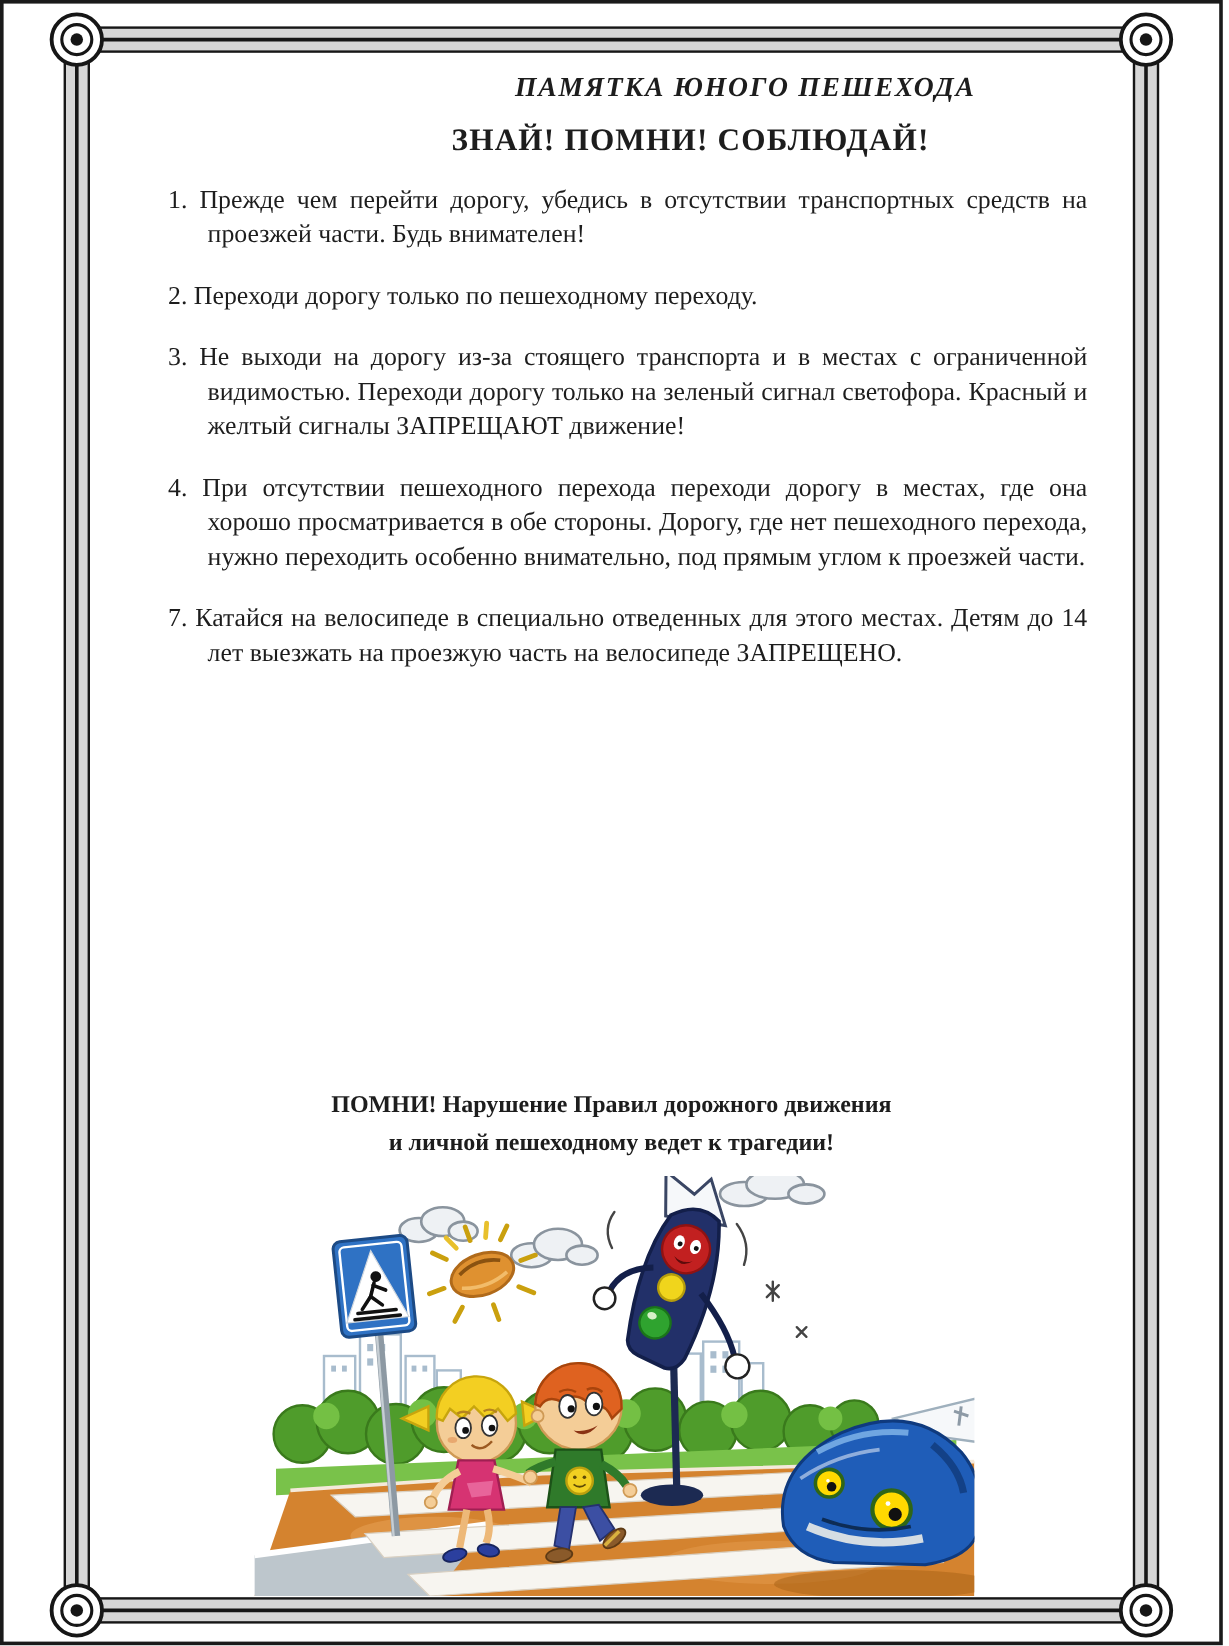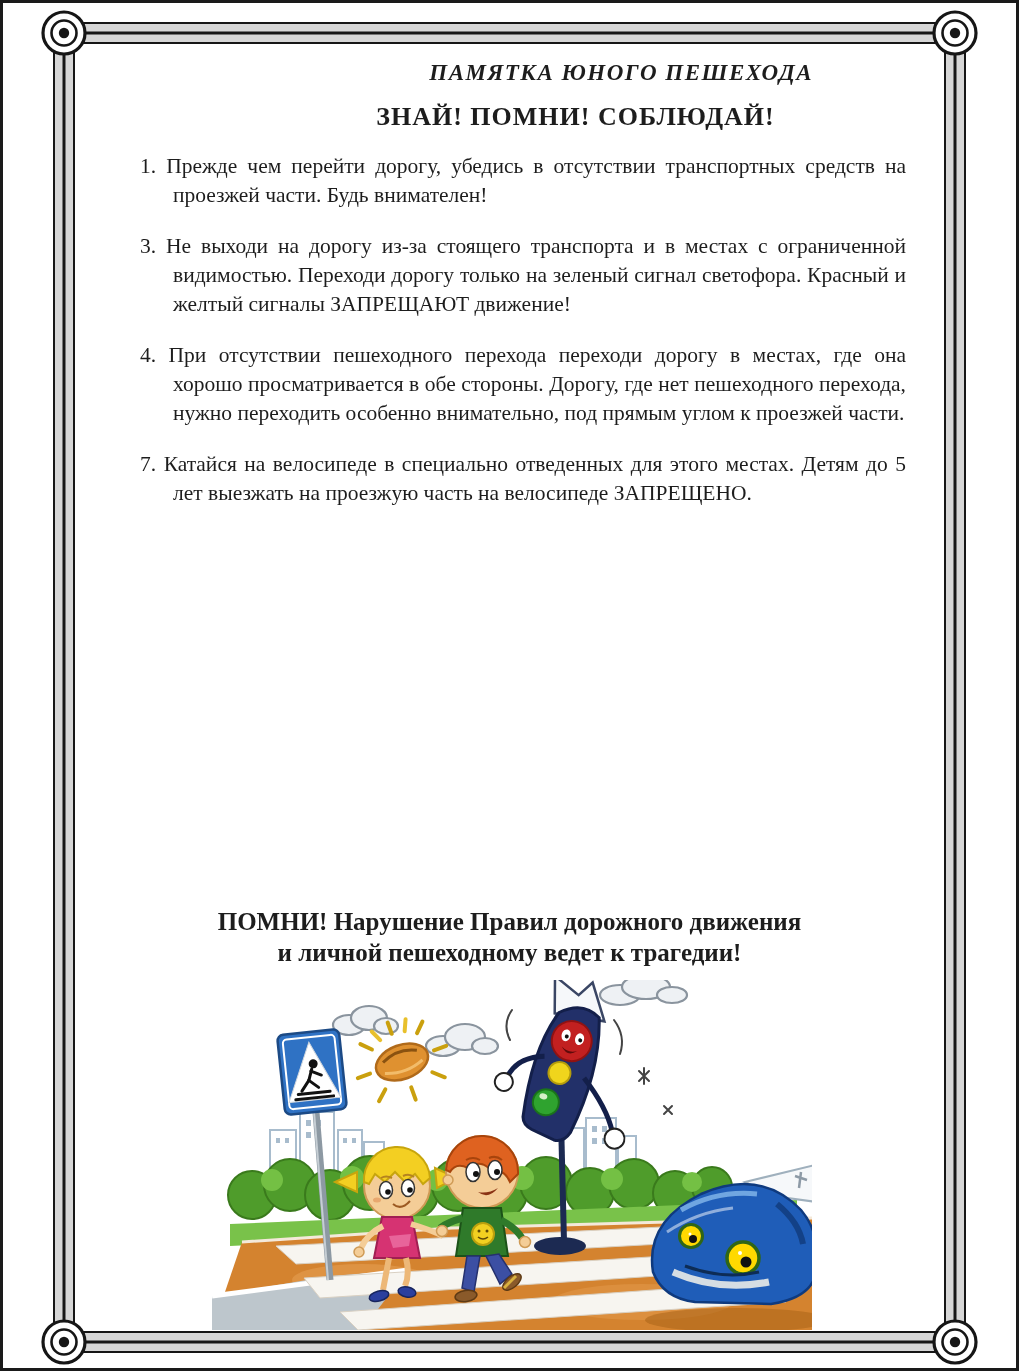--- a/index.html
+++ b/index.html
@@ -25,21 +25,21 @@
   .rules{
     position:absolute;top:152px;left:140px;width:766px;
     margin:0;padding:0;list-style:none;
   }
   .rules li{
     font-size:21.5px;line-height:29px;text-align:justify;
     padding-left:33px;text-indent:-33px;margin:0 0 22px 0;
   }
   .footer{
     position:absolute;top:906px;left:64px;width:891px;
-    text-align:center;font-weight:bold;font-size:25px;line-height:31px;
+    text-align:center;font-weight:bold;font-size:20px;line-height:31px;
   }
   .illu{position:absolute;left:212px;top:980px;width:600px;height:350px;}
 </style>
 </head>
 <body>
 
 <div class="outer-border"></div>
 
 <svg class="frame-svg" width="1024" height="1372" viewBox="0 0 1024 1372">
   <g stroke="#161616">
@@ -74,23 +74,24 @@
       <circle cx="955" cy="1342" r="5.2" fill="#161616" stroke="none"></circle>
     </g>
   </g>
 </svg>
 
 <div class="title">ПАМЯТКА ЮНОГО ПЕШЕХОДА</div>
 <div class="subtitle">ЗНАЙ! ПОМНИ! СОБЛЮДАЙ!</div>
 
 <ol class="rules">
   <li><span>1.</span> <span>Прежде чем перейти дорогу, убедись в отсутствии транспортных средств на проезжей части. Будь внимателен!</span></li>
+  <li><span>2.</span> <span>Переходи дорогу только по пешеходному переходу.</span></li>
   <li><span>3.</span> <span>Не выходи на дорогу из-за стоящего транспорта и в местах с ограниченной видимостью. Переходи дорогу только на зеленый сигнал светофора. Красный и желтый сигналы ЗАПРЕЩАЮТ движение!</span></li>
   <li><span>4.</span> <span>При отсутствии пешеходного перехода переходи дорогу в местах, где она хорошо просматривается в обе стороны. Дорогу, где нет пешеходного перехода, нужно переходить особенно внимательно, под прямым углом к проезжей части.</span></li>
-  <li><span>7.</span> <span>Катайся на велосипеде в специально отведенных для этого местах. Детям до 5 лет выезжать на проезжую часть на велосипеде ЗАПРЕЩЕНО.</span></li>
+  <li><span>7.</span> <span>Катайся на велосипеде в специально отведенных для этого местах. Детям до 14 лет выезжать на проезжую часть на велосипеде ЗАПРЕЩЕНО.</span></li>
 </ol>
 
 <div class="footer">
   <div>ПОМНИ! Нарушение Правил дорожного движения</div>
   <div>и личной пешеходному ведет к трагедии!</div>
 </div>
 
 <svg class="illu" viewBox="0 0 600 350">
 
   <g fill="#eef1f4" stroke="#8a949e" stroke-width="2.2">

